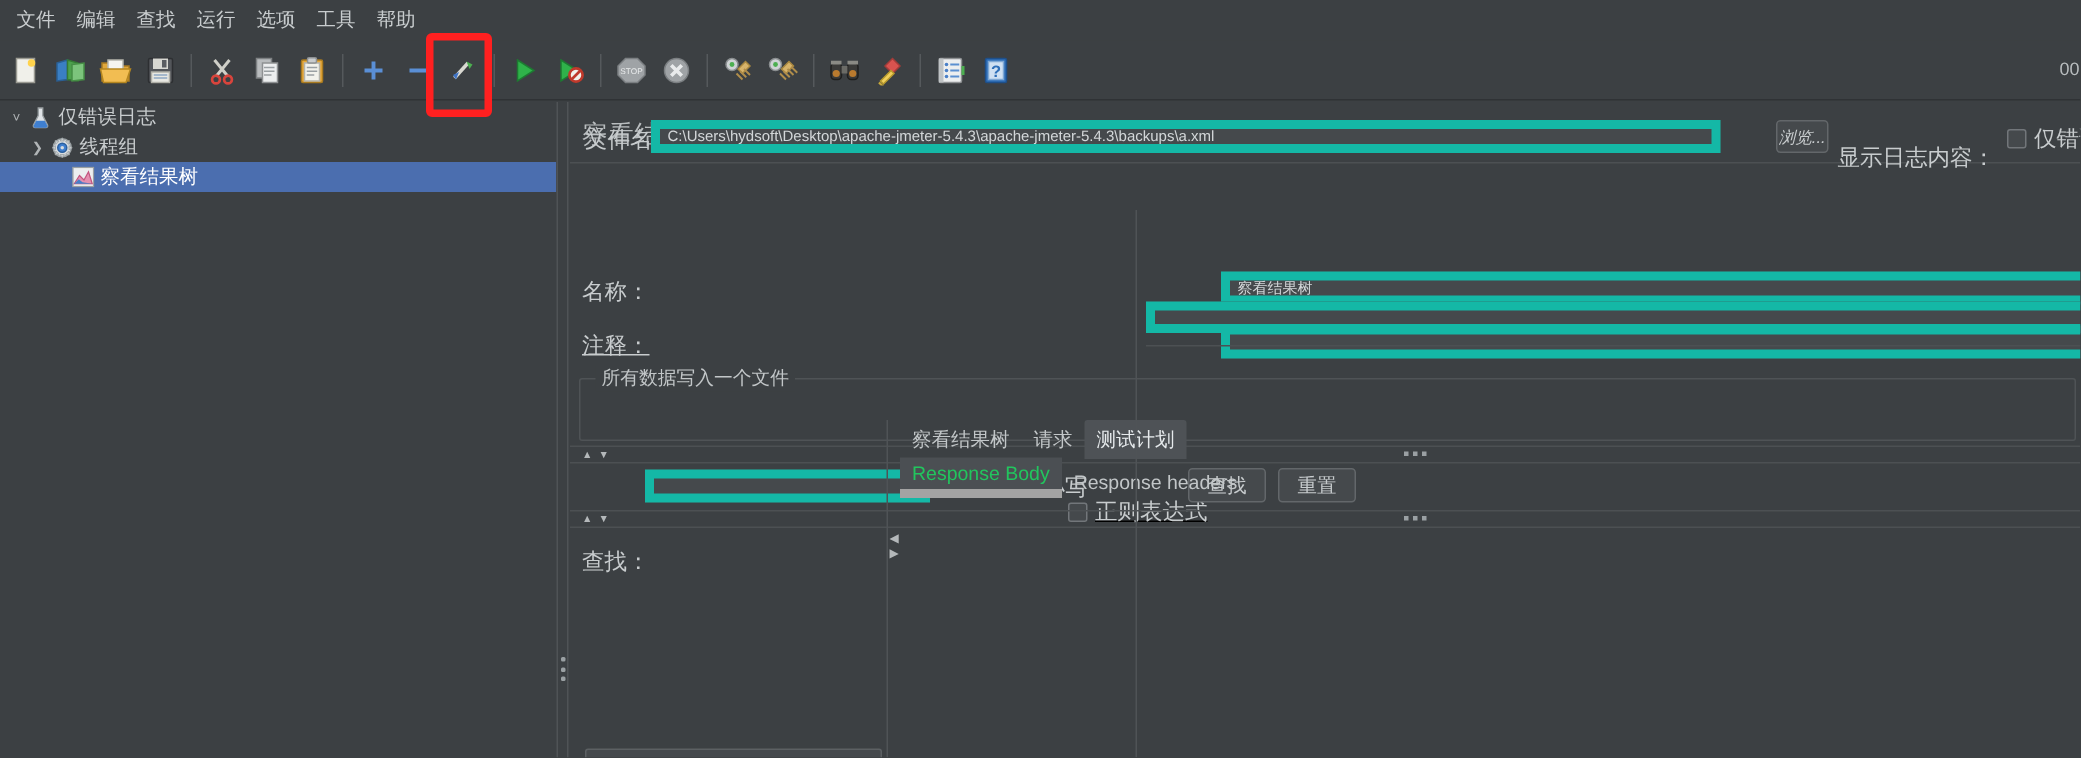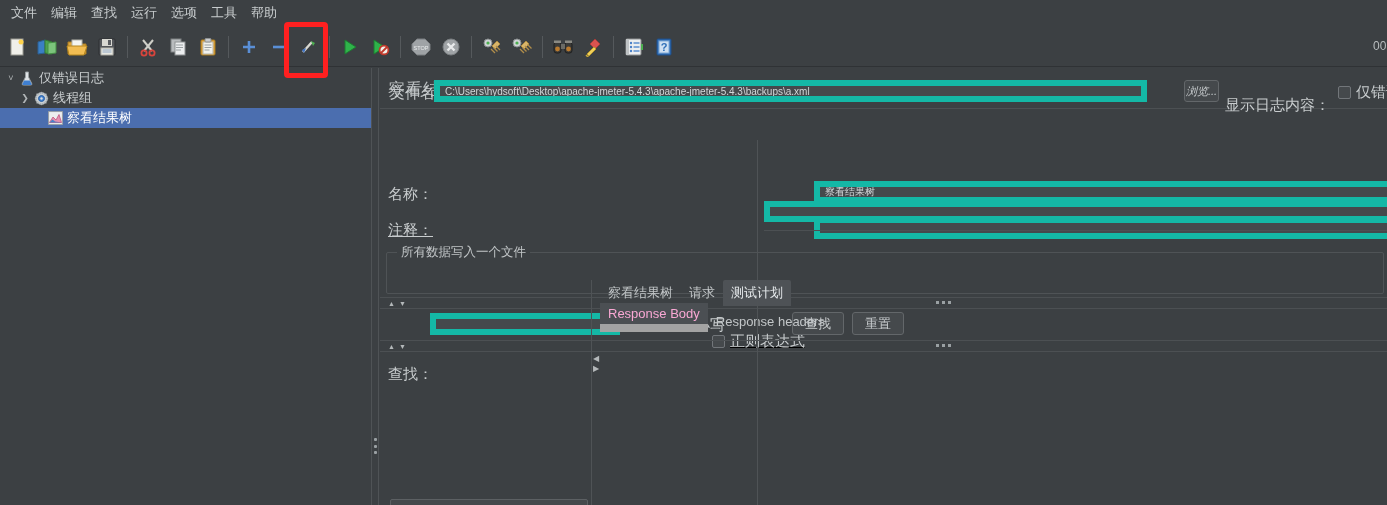--- a/index.html
+++ b/index.html
@@ -182,21 +182,21 @@
     color: #c2c6c8; font-size: 13px; padding: 4px 8px; white-space: nowrap;
   }
   .tab.active { background: #4e5256; color: #e6eaec; border-radius: 2px 2px 0 0; }
   .subtabs {
     position: absolute; left: 0; top: 28px; height: 24px; display: flex; align-items: flex-end;
   }
   .subtab {
     color: #c2c6c8; font-size: 13px; padding: 3px 8px; white-space: nowrap;
   }
   .subtab.active {
-    background: #4b4f53; color: #f9a8d4; border-bottom: 8px solid #a3a3a3; text-align: right;
+    background: #4b4f53; color: #22c55e; border-bottom: 6px solid #a3a3a3; text-align: right;
   }
 
   .find2-input { position: absolute; left: 384px; top: 133px; width: 670px; height: 21px; }
 
   .resp-area {
     position: absolute; left: 384px; top: 162px; width: 800px; height: 275px;
     border-top: 1px solid #4c5053;
   }
   .resp-left-edge {
     position: absolute; left: 377px; top: 72px; width: 1px; height: 365px; background:#4f5356;

